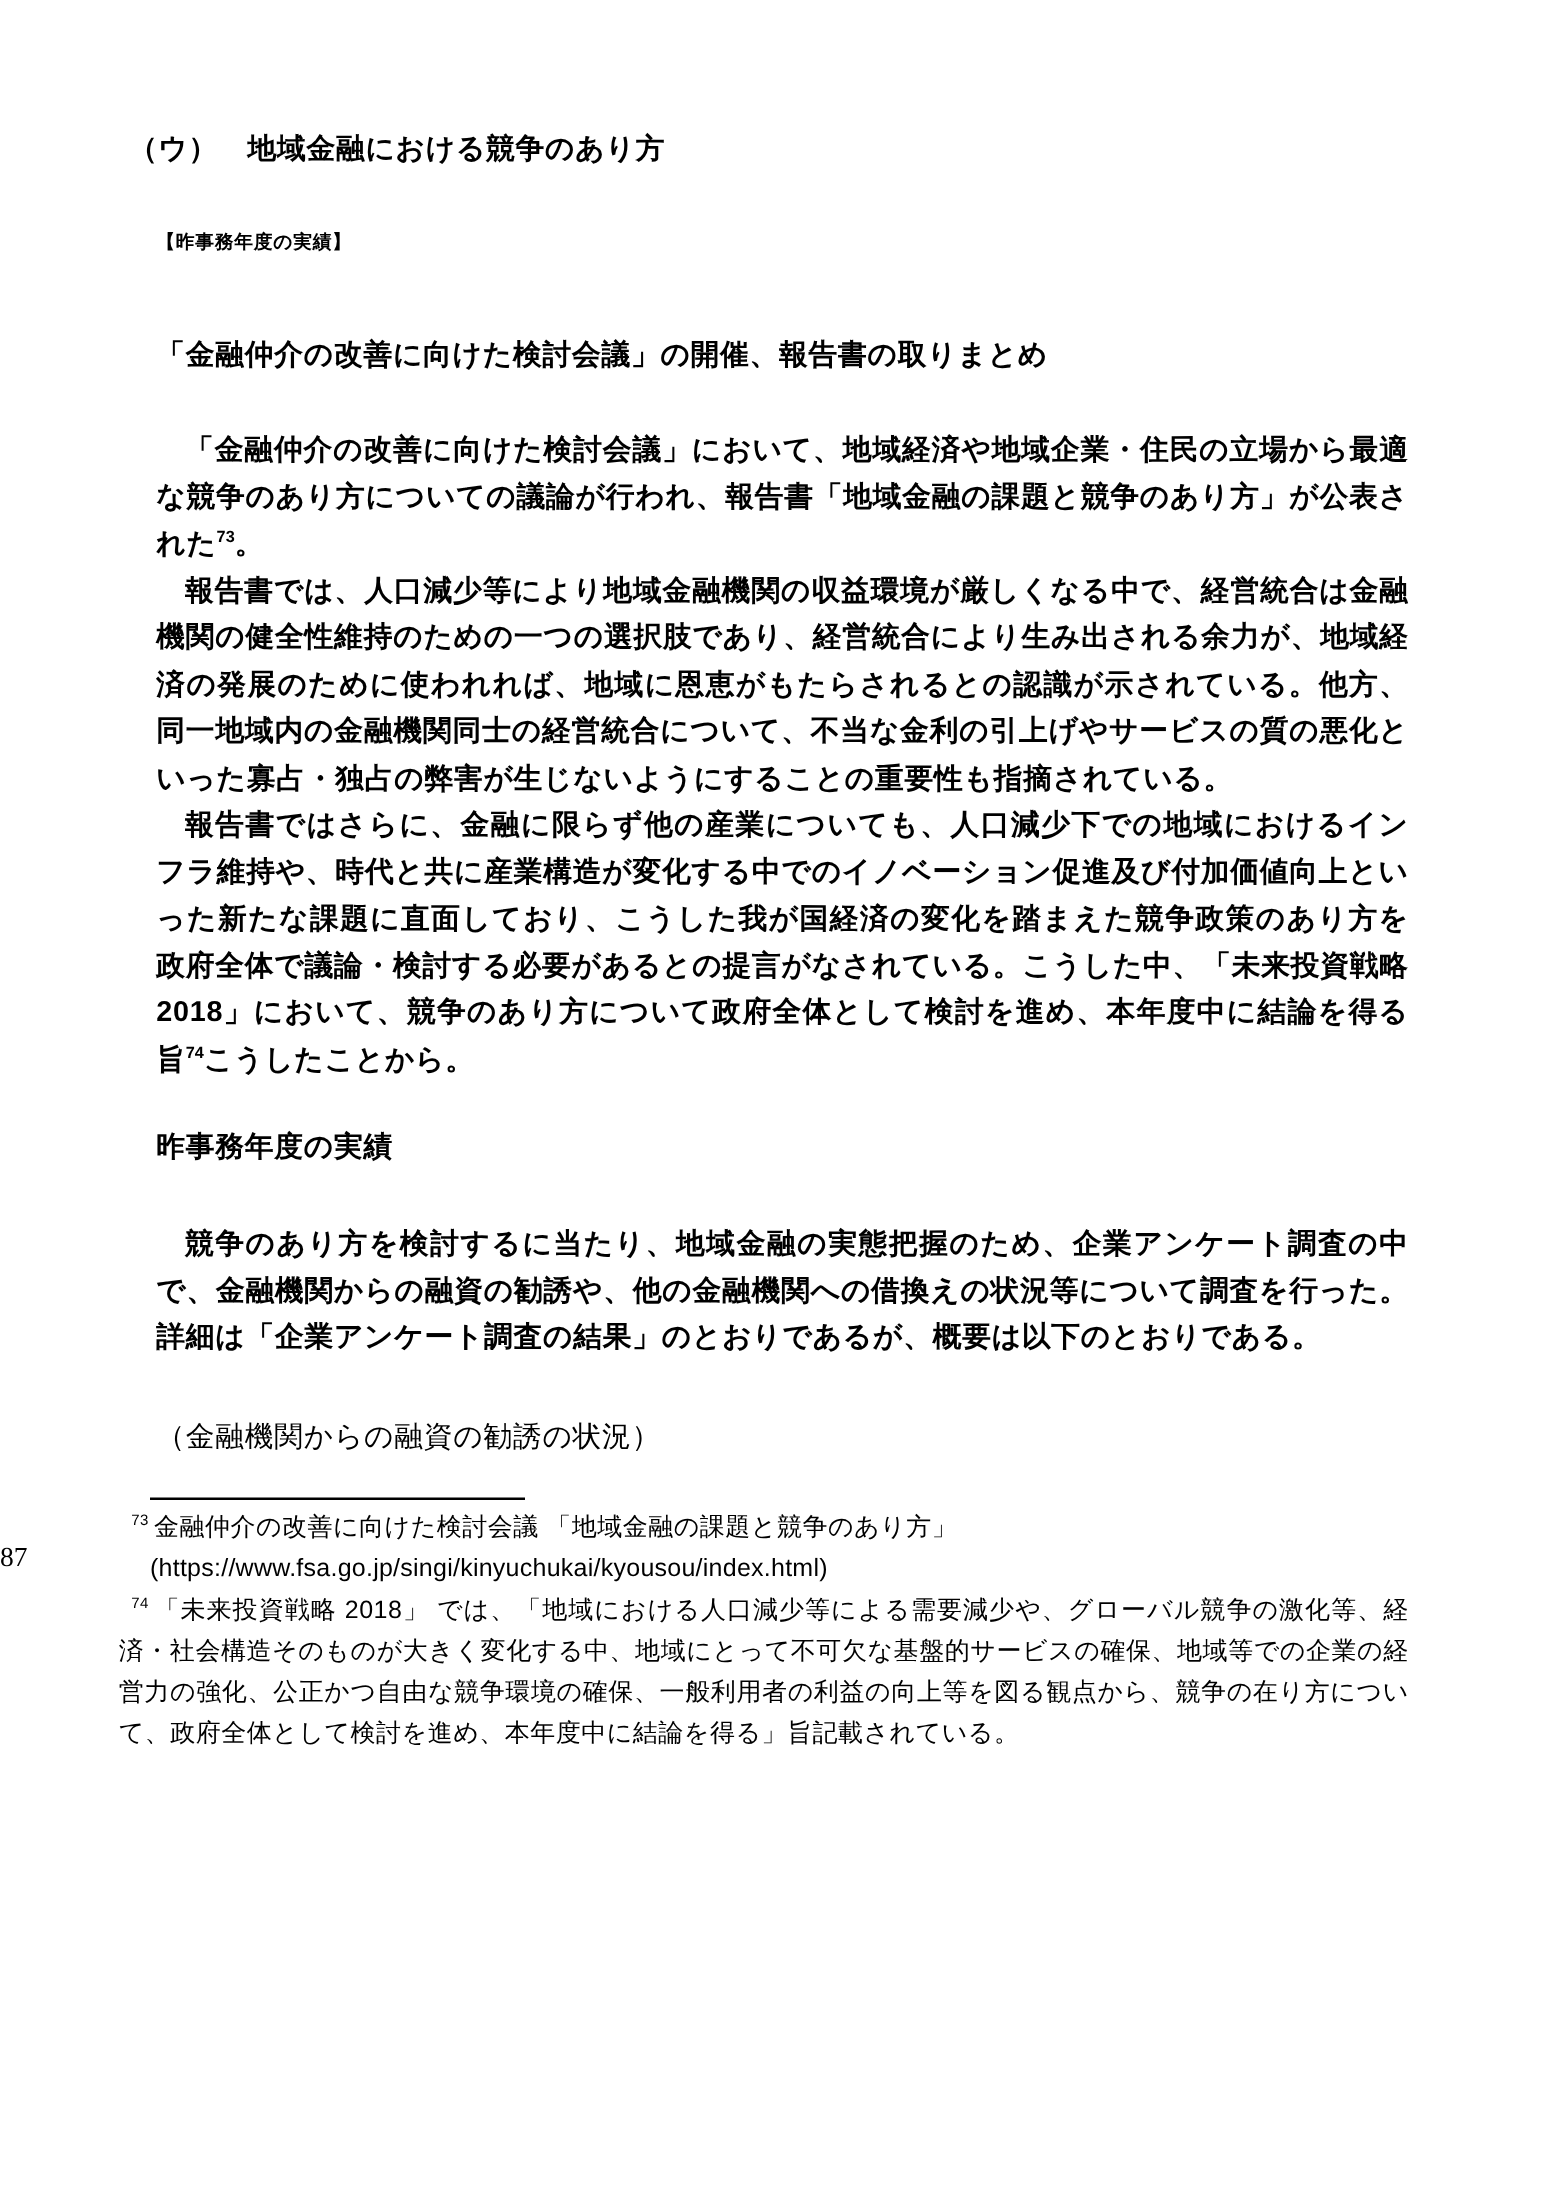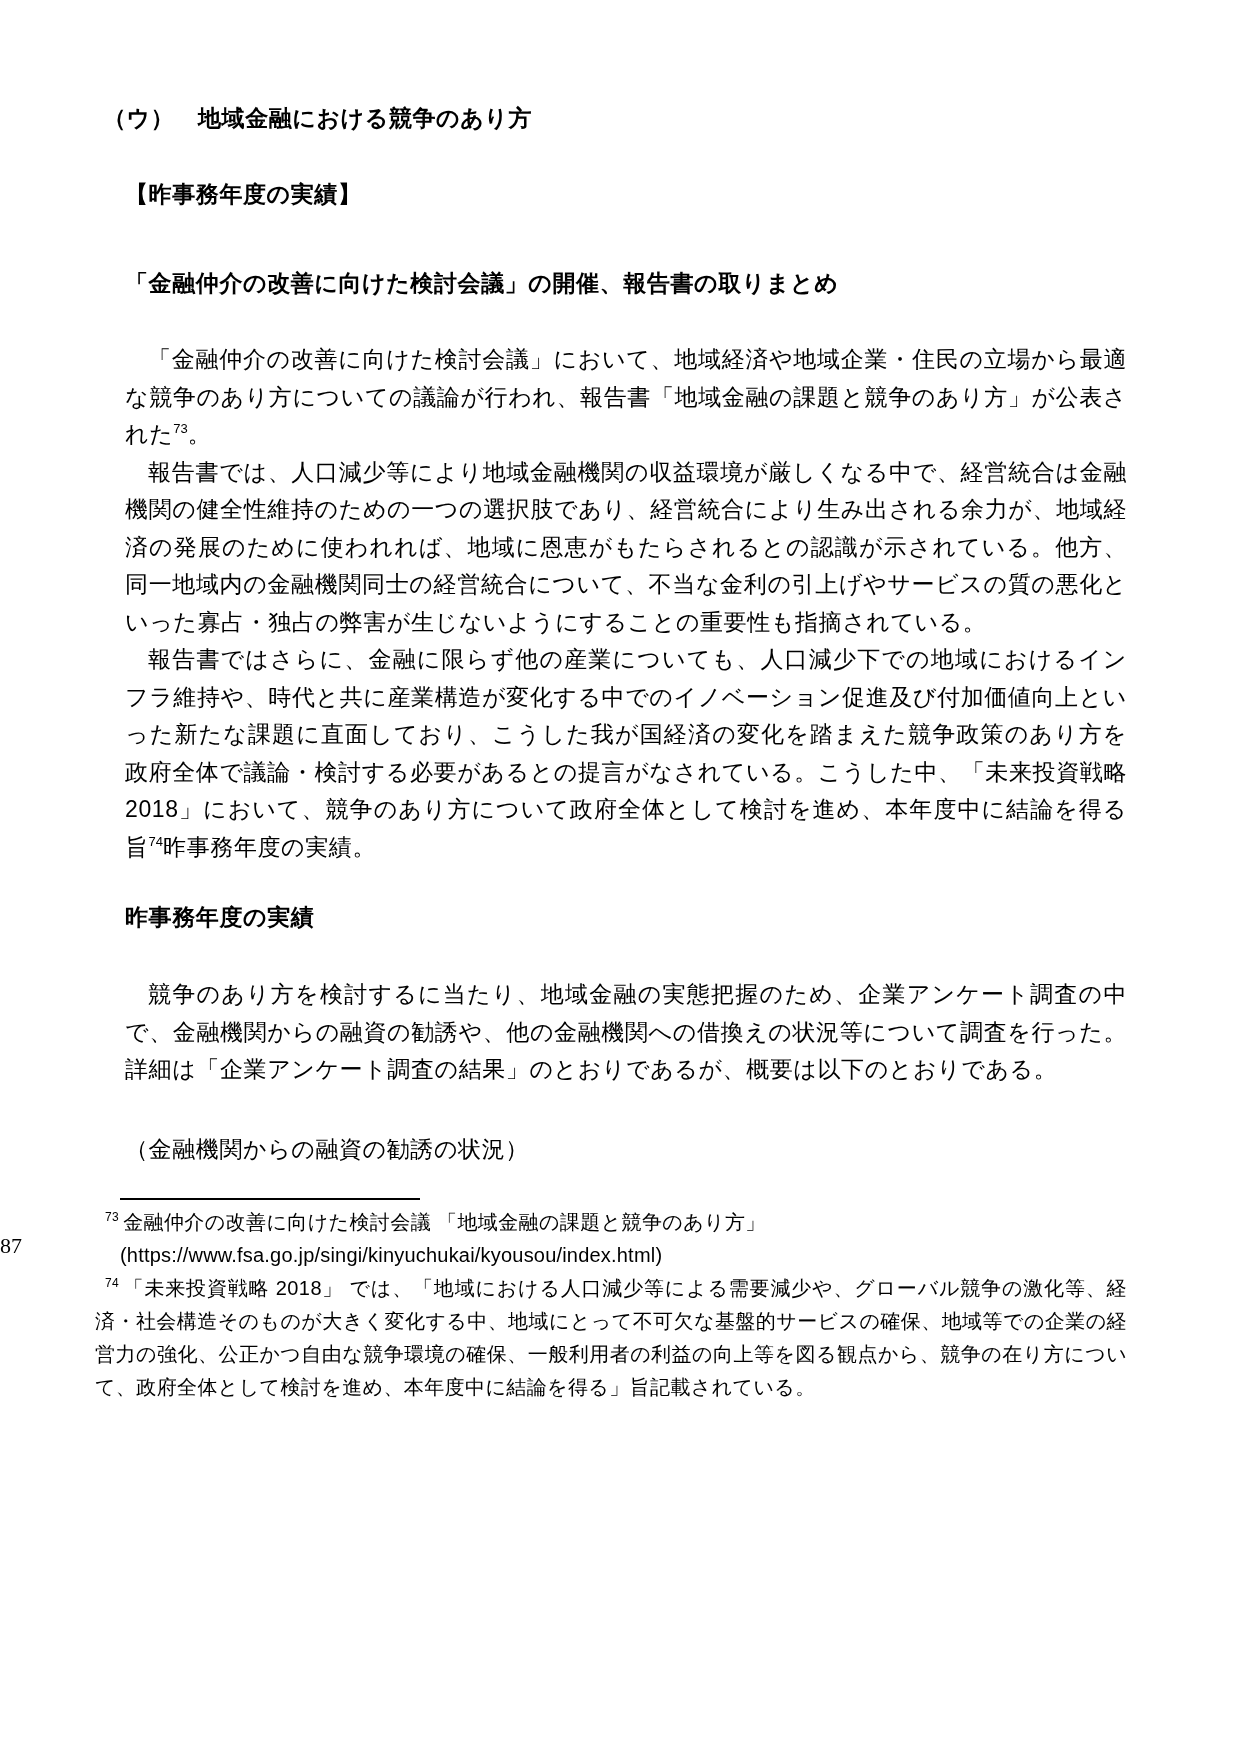--- a/index.html
+++ b/index.html
@@ -19,21 +19,21 @@
     padding: 102px 113px 0 125px;
   }
   .section-heading {
     font-size: 23px;
     font-weight: bold;
     line-height: 32px;
     letter-spacing: 0.6px;
     margin-left: -22px;
   }
   .subsection-heading {
-    font-size: 23px;
+    font-size: 15px;
     font-weight: bold;
     line-height: 32px;
     letter-spacing: 0.6px;
     margin-top: 44px;
   }
   .topic-title {
     font-size: 23px;
     font-weight: bold;
     line-height: 30px;
     letter-spacing: 0.6px;
@@ -46,20 +46,21 @@
     margin-top: 43px;
   }
   .para-block.tight { margin-top: 44px; }
   .para-block.loan { margin-top: 36px; }
   .body-para {
     font-size: 23px;
     line-height: 37.5px;
     letter-spacing: 0.6px;
     text-align: justify;
     text-indent: 23px;
+    font-weight: bold;
   }
   .body-para sup {
     font-size: 13px;
     letter-spacing: 0;
     line-height: 0;
     vertical-align: super;
   }
   .sub-item {
     font-size: 23px;
     line-height: 37.5px;
@@ -113,21 +114,21 @@
 
   <div class="subsection-heading">【昨事務年度の実績】</div>
 
   <div class="topic-title">「金融仲介の改善に向けた検討会議」の開催、報告書の取りまとめ</div>
 
   <div class="para-block">
     <p class="body-para"><span>「金融仲介の改善に向けた検討会議」において、地域経済や地域企業・住民の立場から最適な競争のあり方についての議論が行われ、報告書「地域金融の課題と競争のあり方」が公表された</span><sup>73</sup><span>。</span></p>
 
     <p class="body-para">報告書では、人口減少等により地域金融機関の収益環境が厳しくなる中で、経営統合は金融機関の健全性維持のための一つの選択肢であり、経営統合により生み出される余力が、地域経済の発展のために使われれば、地域に恩恵がもたらされるとの認識が示されている。他方、同一地域内の金融機関同士の経営統合について、不当な金利の引上げやサービスの質の悪化といった寡占・独占の弊害が生じないようにすることの重要性も指摘されている。</p>
 
-    <p class="body-para"><span>報告書ではさらに、金融に限らず他の産業についても、人口減少下での地域におけるインフラ維持や、時代と共に産業構造が変化する中でのイノベーション促進及び付加価値向上といった新たな課題に直面しており、こうした我が国経済の変化を踏まえた競争政策のあり方を政府全体で議論・検討する必要があるとの提言がなされている。こうした中、「未来投資戦略 2018」において、競争のあり方について政府全体として検討を進め、本年度中に結論を得る旨</span><sup>74</sup><span>昨事務年度の実績。</span></p>
+    <p class="body-para"><span>報告書ではさらに、金融に限らず他の産業についても、人口減少下での地域におけるインフラ維持や、時代と共に産業構造が変化する中でのイノベーション促進及び付加価値向上といった新たな課題に直面しており、こうした我が国経済の変化を踏まえた競争政策のあり方を政府全体で議論・検討する必要があるとの提言がなされている。こうした中、「未来投資戦略 2018」において、競争のあり方について政府全体として検討を進め、本年度中に結論を得る旨</span><sup>74</sup><span>こうしたことから。</span></p>
   </div>
 
   <div class="topic-title second">昨事務年度の実績</div>
 
   <div class="para-block tight">
     <p class="body-para">競争のあり方を検討するに当たり、地域金融の実態把握のため、企業アンケート調査の中で、金融機関からの融資の勧誘や、他の金融機関への借換えの状況等について調査を行った。詳細は「企業アンケート調査の結果」のとおりであるが、概要は以下のとおりである。</p>
   </div>
 
   <div class="sub-item">（金融機関からの融資の勧誘の状況）</div>
 

